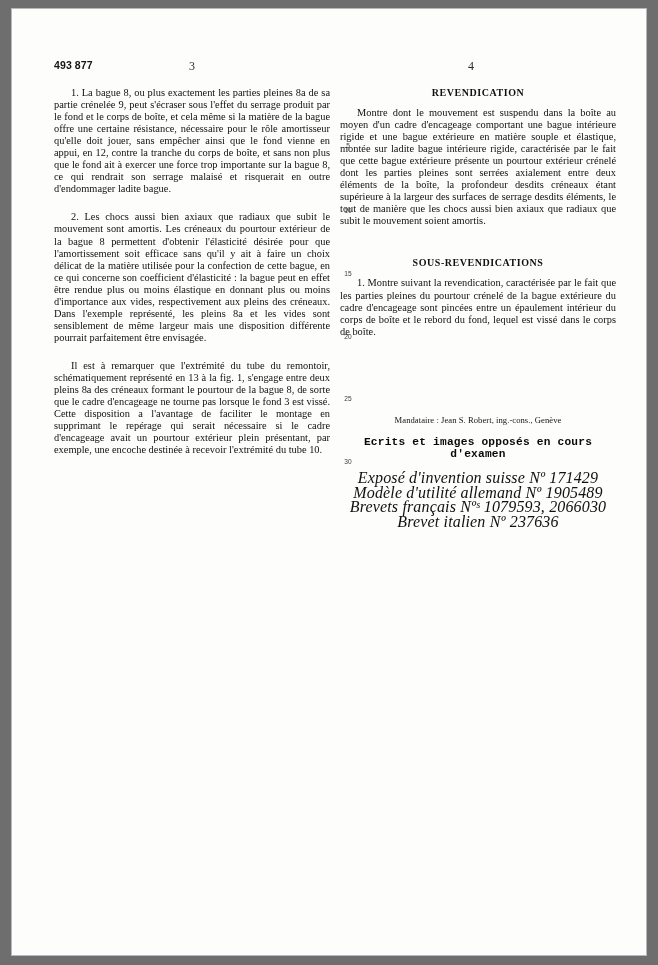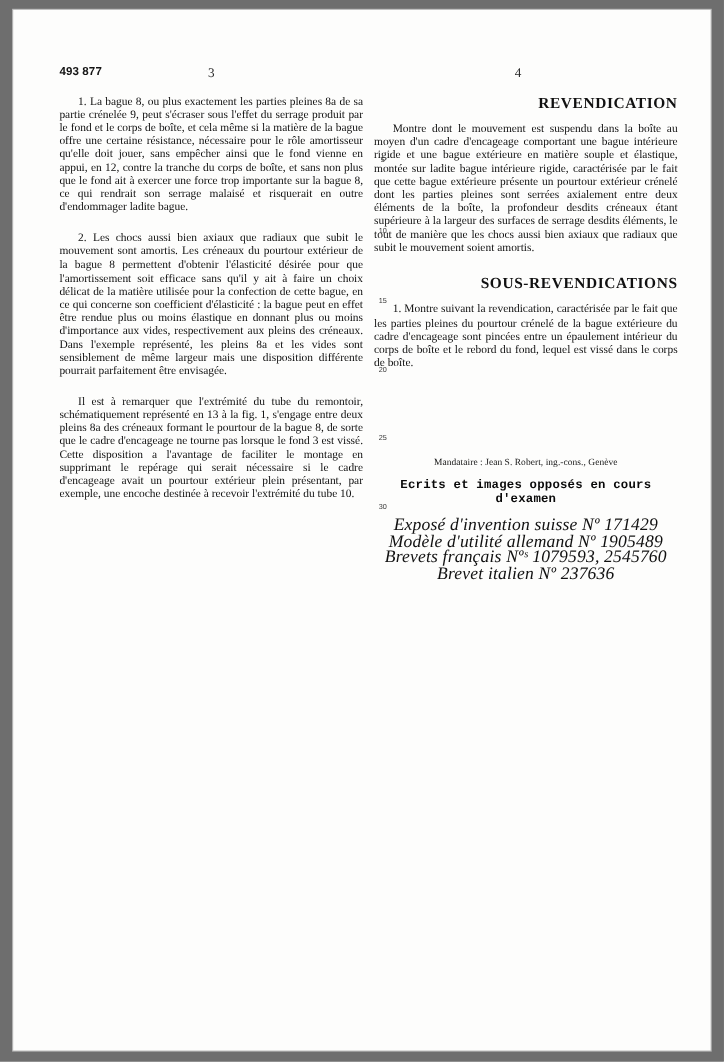--- a/index.html
+++ b/index.html
@@ -86,29 +86,29 @@
     font-size: 10.4px;
     line-height: 12.05px;
     text-align: justify;
     text-indent: 17px;
     color: #101010;
     hyphens: manual;
   }
   .para + .para { margin-top: 16px; }
 
   .section-heading {
-    font-size: 14px;
-    text-align: right;
+    font-size: 10px;
+    text-align: center;
     letter-spacing: 0.55px;
     color: #111;
     margin: 0;
   }
   #heading-revendication { margin-bottom: 9px; }
   #heading-sous-revendications {
-    margin-top: 19px;
+    margin-top: 30px;
     margin-bottom: 9px;
   }
 
   
   #line-numbers {
     position: absolute;
     left: 326px;
     top: 78px;
     width: 20px;
     height: 400px;
@@ -200,19 +200,19 @@
         <div class="line-number" style="top: 308px;">25</div>
         <div class="line-number" style="top: 371px;">30</div>
       </div>
 
     <div id="signature-block">
       <div id="agent-line">Mandataire : Jean S. Robert, ing.-cons., Genève</div>
       <div id="opposed-docs-heading">Ecrits et images opposés en cours d'examen</div>
       <ul id="citation-list">
           <li>Exposé d'invention suisse Nº 171429</li>
           <li>Modèle d'utilité allemand Nº 1905489</li>
-          <li>Brevets français Nºˢ 1079593, 2545760</li>
+          <li>Brevets français Nºˢ 1079593, 2066030</li>
           <li>Brevet italien Nº 237636</li>
         </ul>
     </div>
 
   </div>
 </div>
 
 </body></html>

